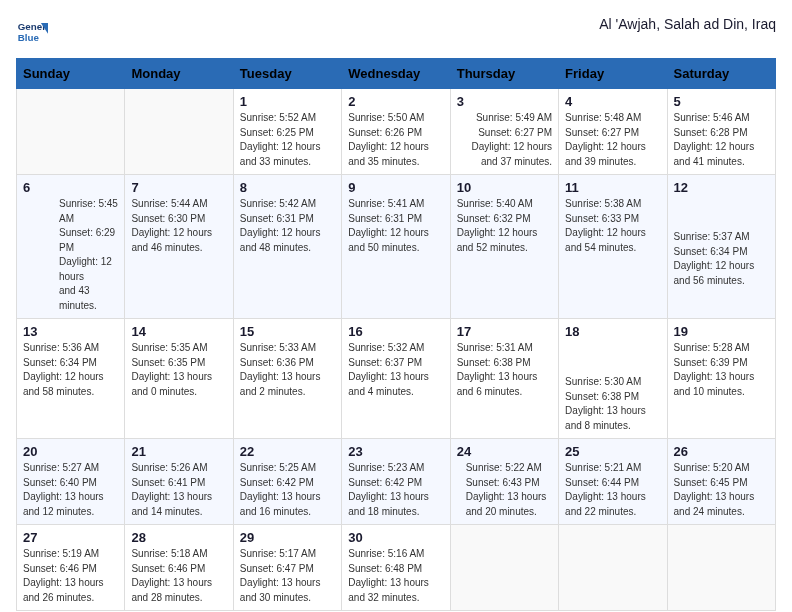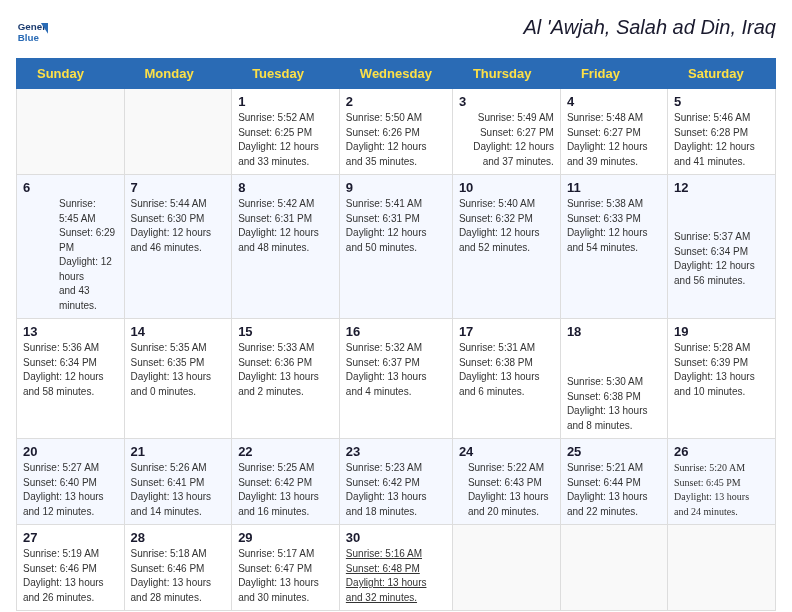--- a/index.html
+++ b/index.html
@@ -27,35 +27,34 @@
     }
     .title-area {
       text-align: right;
     }
     .month-title {
       font-size: 32px;
       font-weight: bold;
       color: #1a1a2e;
     }
     .location-title {
-      font-size: 20px;
+      font-size: 14px;
       color: #1a1a2e;
-      font-style: italic;
     }
     table {
       width: 100%;
       border-collapse: collapse;
       border: 1px solid #ccc;
     }
     th {
       background-color: #2a6bb5;
-      color: #fde047;
+      color: #000000;
       font-size: 13px;
       font-weight: bold;
-      padding: 7px 20px;
+      padding: 7px 6px;
       text-align: left;
       border: 1px solid #2a6bb5;
     }
     td {
       vertical-align: top;
       padding: 5px 6px;
       font-size: 10.5px;
       color: #333;
       border: 1px solid #ddd;
       height: 80px;
@@ -292,21 +291,21 @@
         </td>
         <td>
           <span class="day-num">25</span>
           <div class="day-info" style="white-space: pre-line;">Sunrise: 5:21 AM
 Sunset: 6:44 PM
 Daylight: 13 hours
 and 22 minutes.</div>
         </td>
         <td>
           <span class="day-num">26</span>
-          <div class="day-info" style="white-space: pre-line; font-family: Liberation Serif, serif;">Sunrise: 5:20 AM
+          <div class="day-info" style="white-space: pre-line;">Sunrise: 5:20 AM
 Sunset: 6:45 PM
 Daylight: 13 hours
 and 24 minutes.</div>
         </td>
       </tr>
       <tr>
         <td>
           <span class="day-num">27</span>
           <div class="day-info" style="white-space: pre-line;">Sunrise: 5:19 AM
 Sunset: 6:46 PM
@@ -322,21 +321,21 @@
         </td>
         <td>
           <span class="day-num">29</span>
           <div class="day-info" style="white-space: pre-line;">Sunrise: 5:17 AM
 Sunset: 6:47 PM
 Daylight: 13 hours
 and 30 minutes.</div>
         </td>
         <td>
           <span class="day-num">30</span>
-          <div class="day-info" style="white-space: pre-line; text-decoration: underline;">Sunrise: 5:16 AM
+          <div class="day-info" style="white-space: pre-line;">Sunrise: 5:16 AM
 Sunset: 6:48 PM
 Daylight: 13 hours
 and 32 minutes.</div>
         </td>
         <td class="empty"></td>
         <td class="empty"></td>
         <td class="empty"></td>
       </tr>
     </tbody>
 </table>

